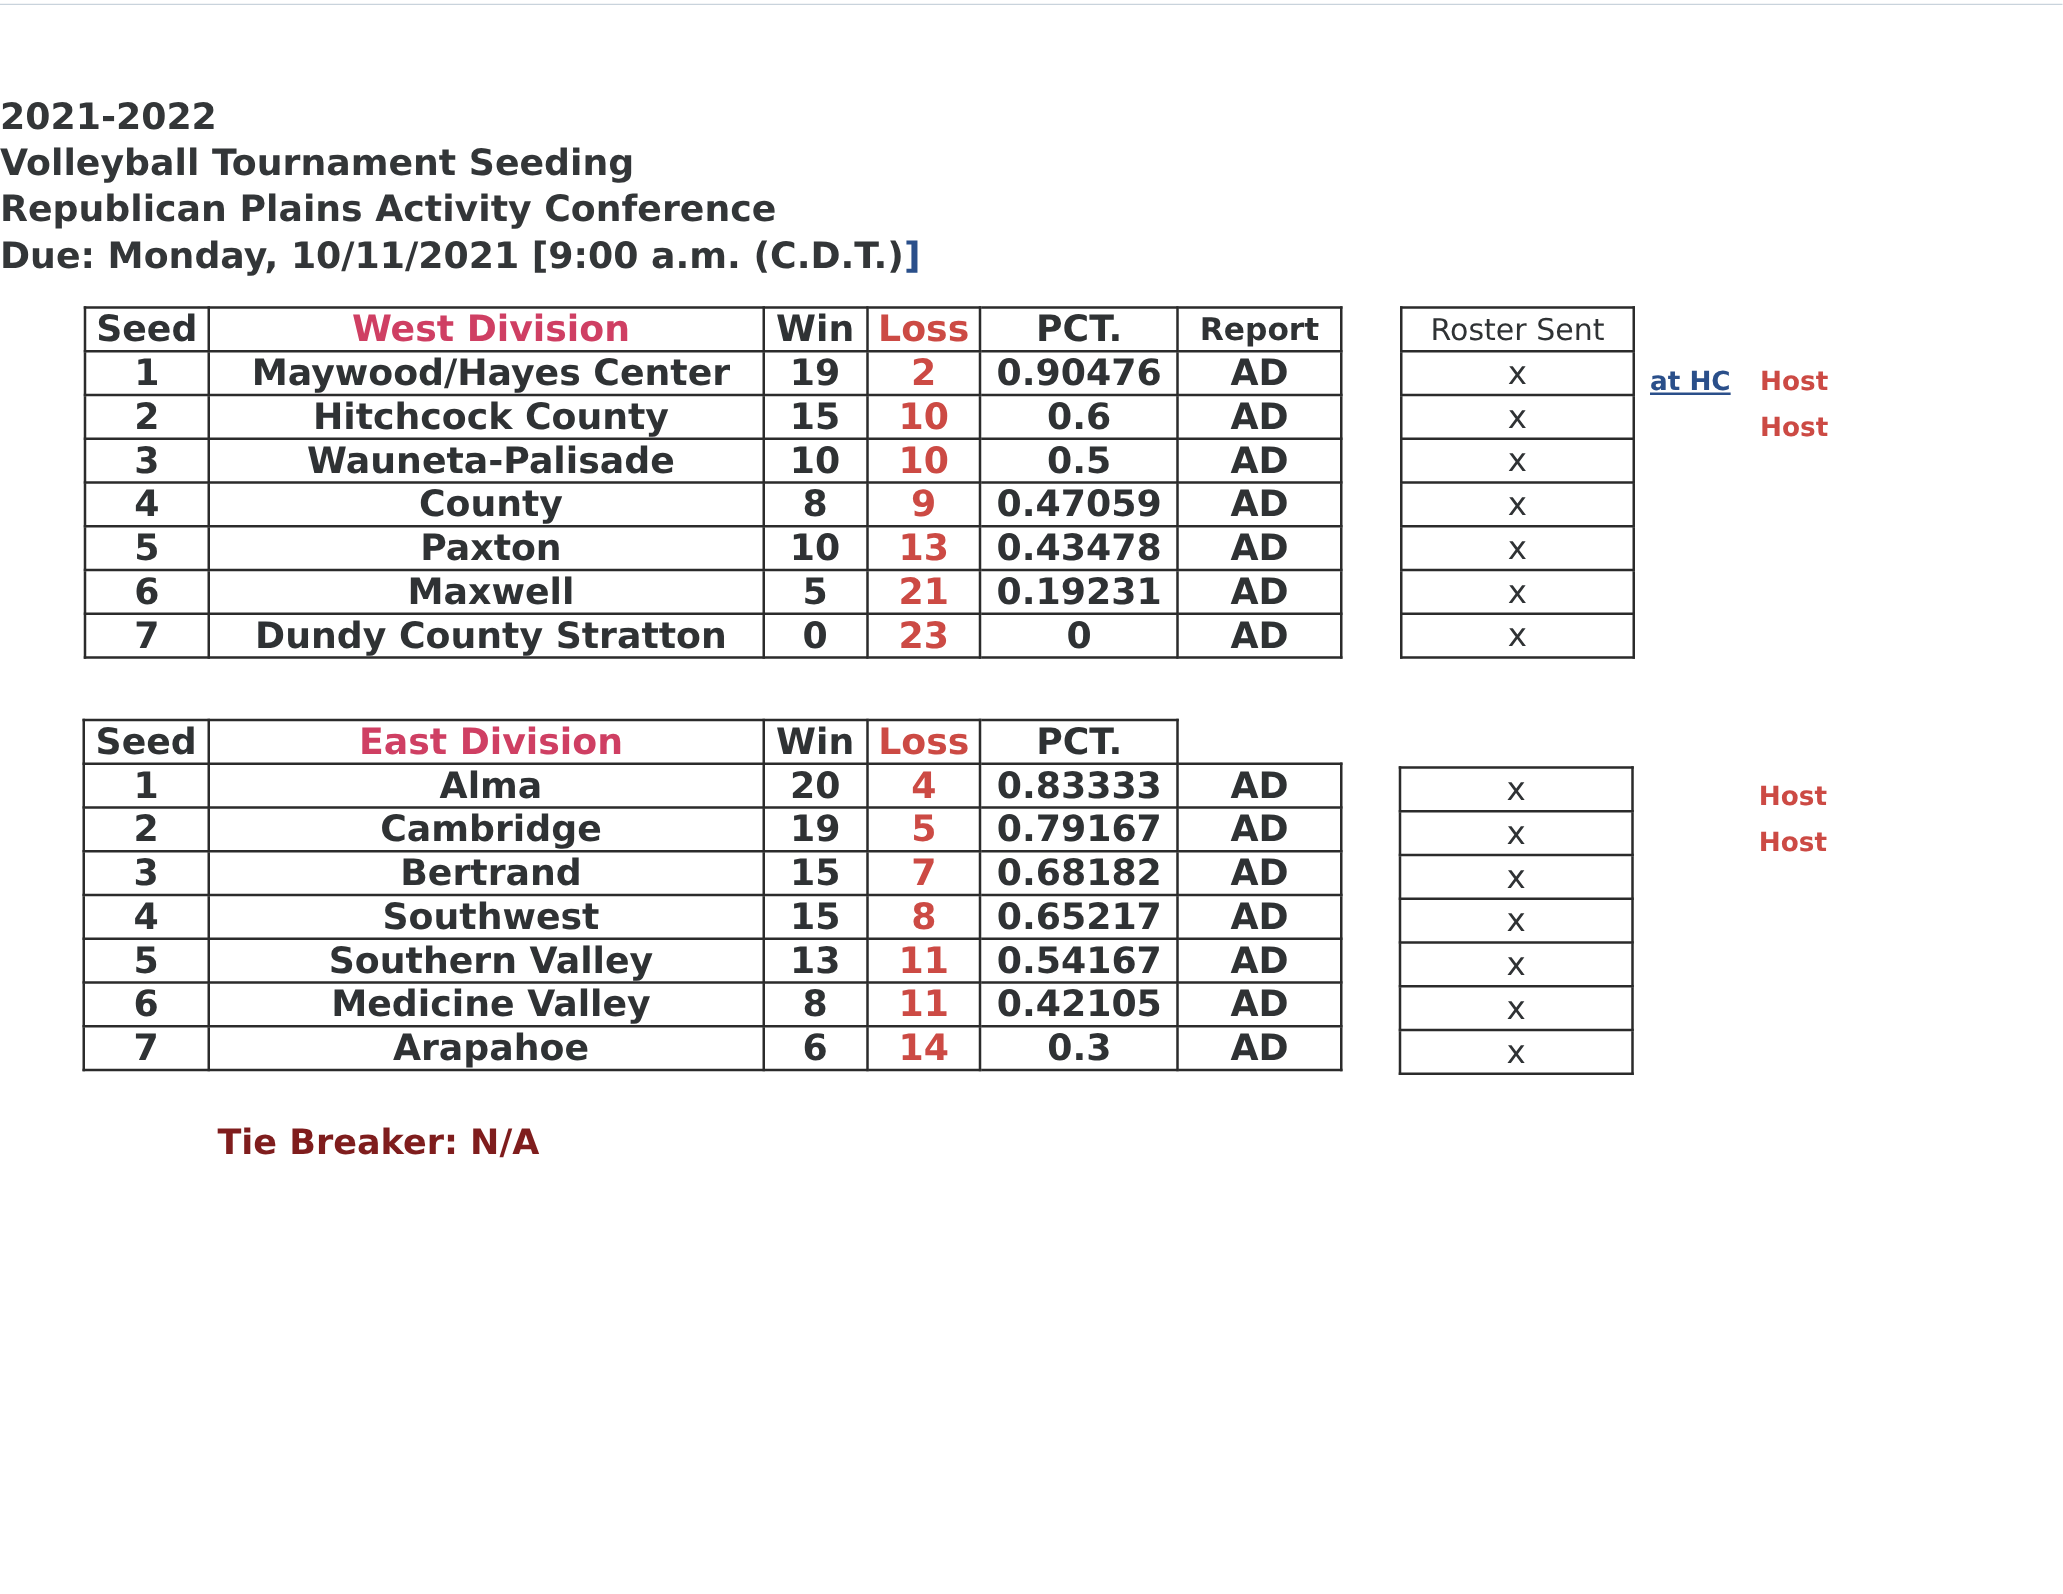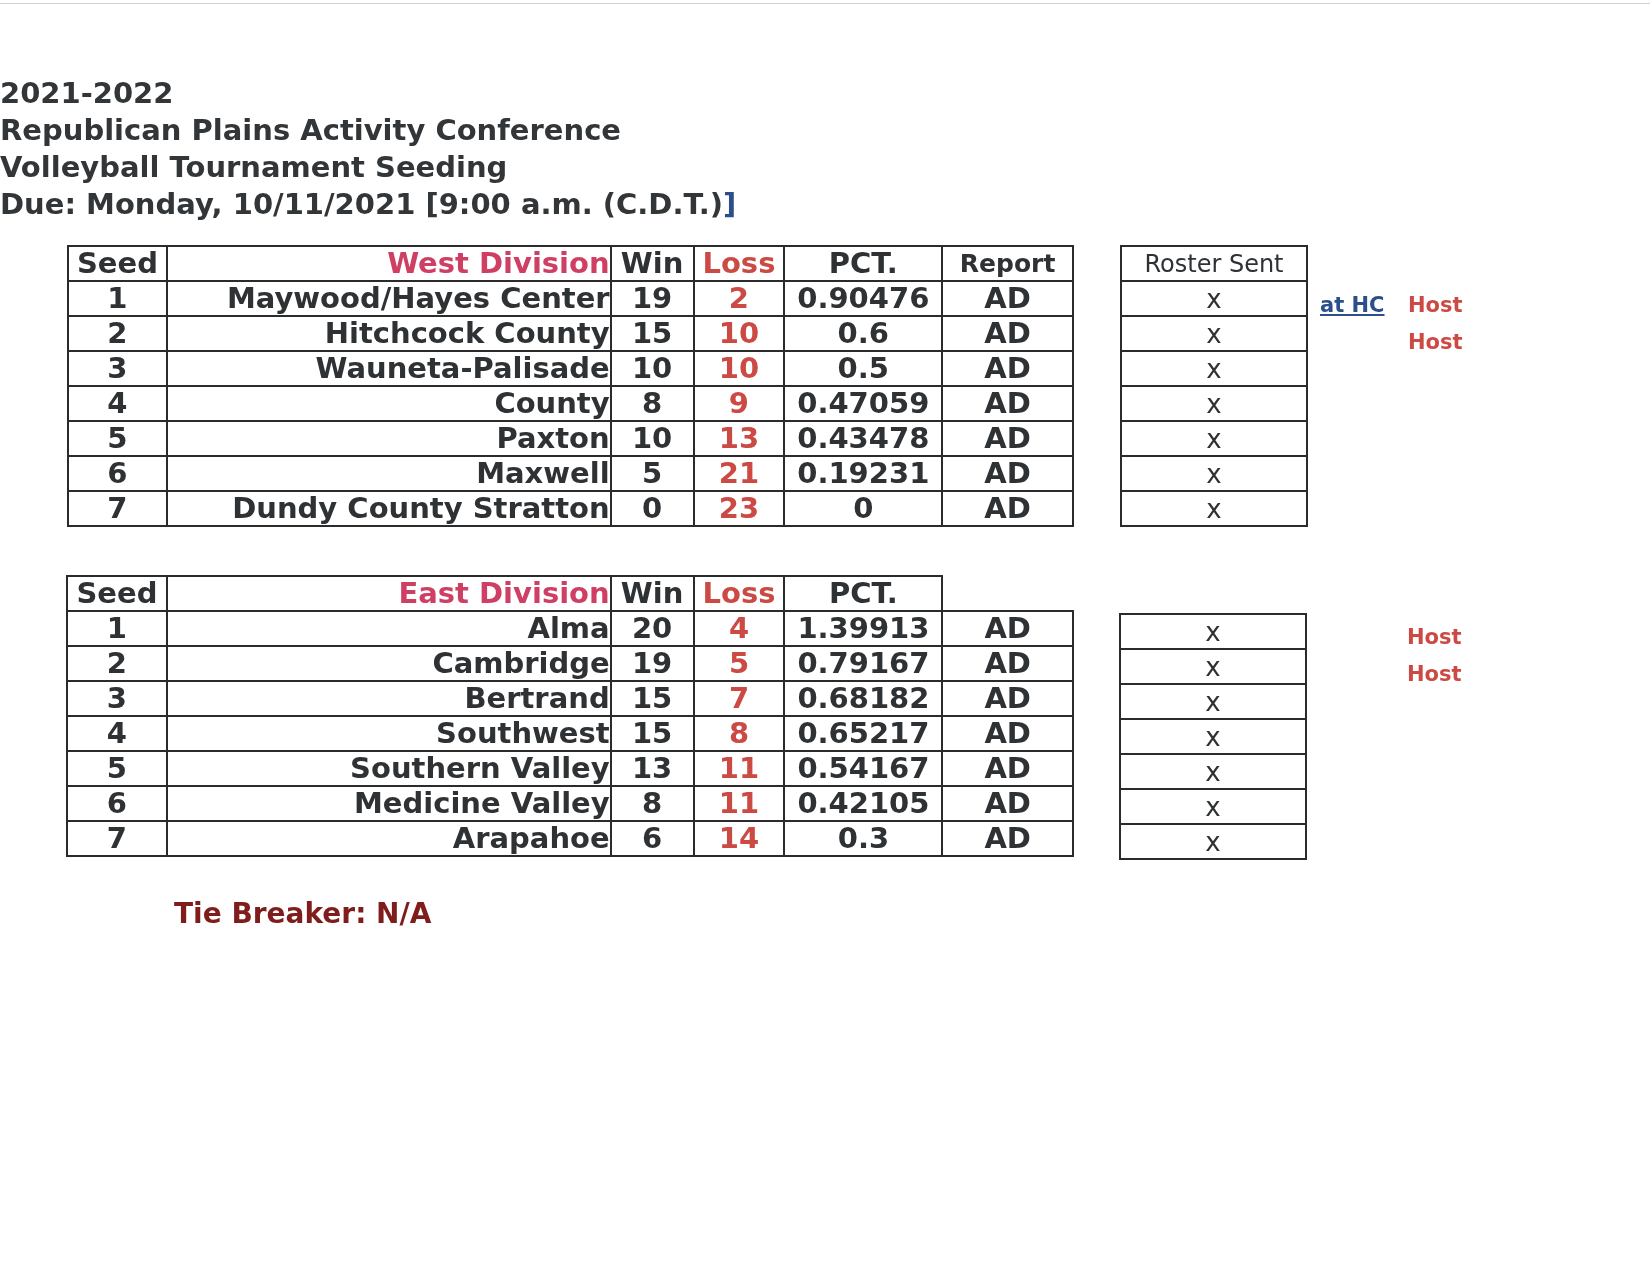--- a/index.html
+++ b/index.html
@@ -6,43 +6,43 @@
     body {
       width: 1650px; height: 1275px; position: relative; overflow: hidden;
       font-family: "DejaVu Sans", sans-serif; color: #2e3133;
     }
     .topline { position: absolute; left: 0; top: 3px; width: 1650px; height: 1px; background: #c9d3dc; }
     .titles { position: absolute; left: 0; width: 1650px; top: 75px; text-align: left; font-weight: bold; font-size: 29px; line-height: 37px; color: #333638; }
     .titles .bracket { color: #2a4f8a; }
     table.grid { position: absolute; border-collapse: collapse; font-weight: bold; }
     table.grid td { border: 2px solid #2b2b2b; height: 33px; padding: 0; font-size: 29px; line-height: 33px; color: #2f3234; }
     .c { text-align: center; }
-    .l { text-align: right; padding-left: 8px !important; }
+    .l { text-align: center; padding-left: 8px !important; }
     .red { color: #cc4a44 !important; }
     .pink { color: #cf3f63 !important; }
     .hdr td { font-size: 29px; margin-top: 16px; }
     .rep-hdr { font-size: 25px !important; border-radius: 11px; }
     td.noborder { border: none !important; }
     .roster { position: absolute; border-collapse: collapse; font-weight: normal; }
     .roster td { border: 2px solid #2b2b2b; width: 184px; height: 33px; text-align: center; font-size: 26px; color: #2f3234; padding: 0; }
     .roster .rh { font-size: 24px; }
     .note { position: absolute; font-weight: bold; font-size: 21px; }
     .note.blue { color: #2a4f8a; text-decoration: underline; }
     .note.red { color: #d2463c; }
     .tie { position: absolute; left: 174px; top: 897px; font-weight: bold; font-size: 28px; color: #7f1d1d; }
   </style>
 </head>
 <body>
 
 <div class="topline"></div>
 
 <div class="titles">
   <div>2021-2022</div>
+  <div>Volleyball Tournament Seeding</div>
   <div>Republican Plains Activity Conference</div>
-  <div>Volleyball Tournament Seeding</div>
   <div><span>Due: Monday, 10/11/2021 [9:00 a.m. (C.D.T.)</span><span class="bracket">]</span></div>
 </div>
 
 <table class="grid" style="left:67px; top:245px; width:1007px;">
   <colgroup>
     <col style="width:99px">
       <col style="width:445px">
       <col style="width:83px">
       <col style="width:91px">
       <col style="width:158px">
@@ -165,21 +165,21 @@
     <td class="c">Win</td>
     <td class="c red">Loss</td>
     <td class="c">PCT.</td>
     <td class="noborder"></td>
   </tr>
   <tr>
     <td class="c">1</td>
     <td class="l">Alma</td>
     <td class="c">20</td>
     <td class="c red">4</td>
-    <td class="c">1.39913</td>
+    <td class="c">0.83333</td>
     <td class="c">AD</td>
   </tr>
   <tr>
     <td class="c">2</td>
     <td class="l">Cambridge</td>
     <td class="c">19</td>
     <td class="c red">5</td>
     <td class="c">0.79167</td>
     <td class="c">AD</td>
   </tr>

